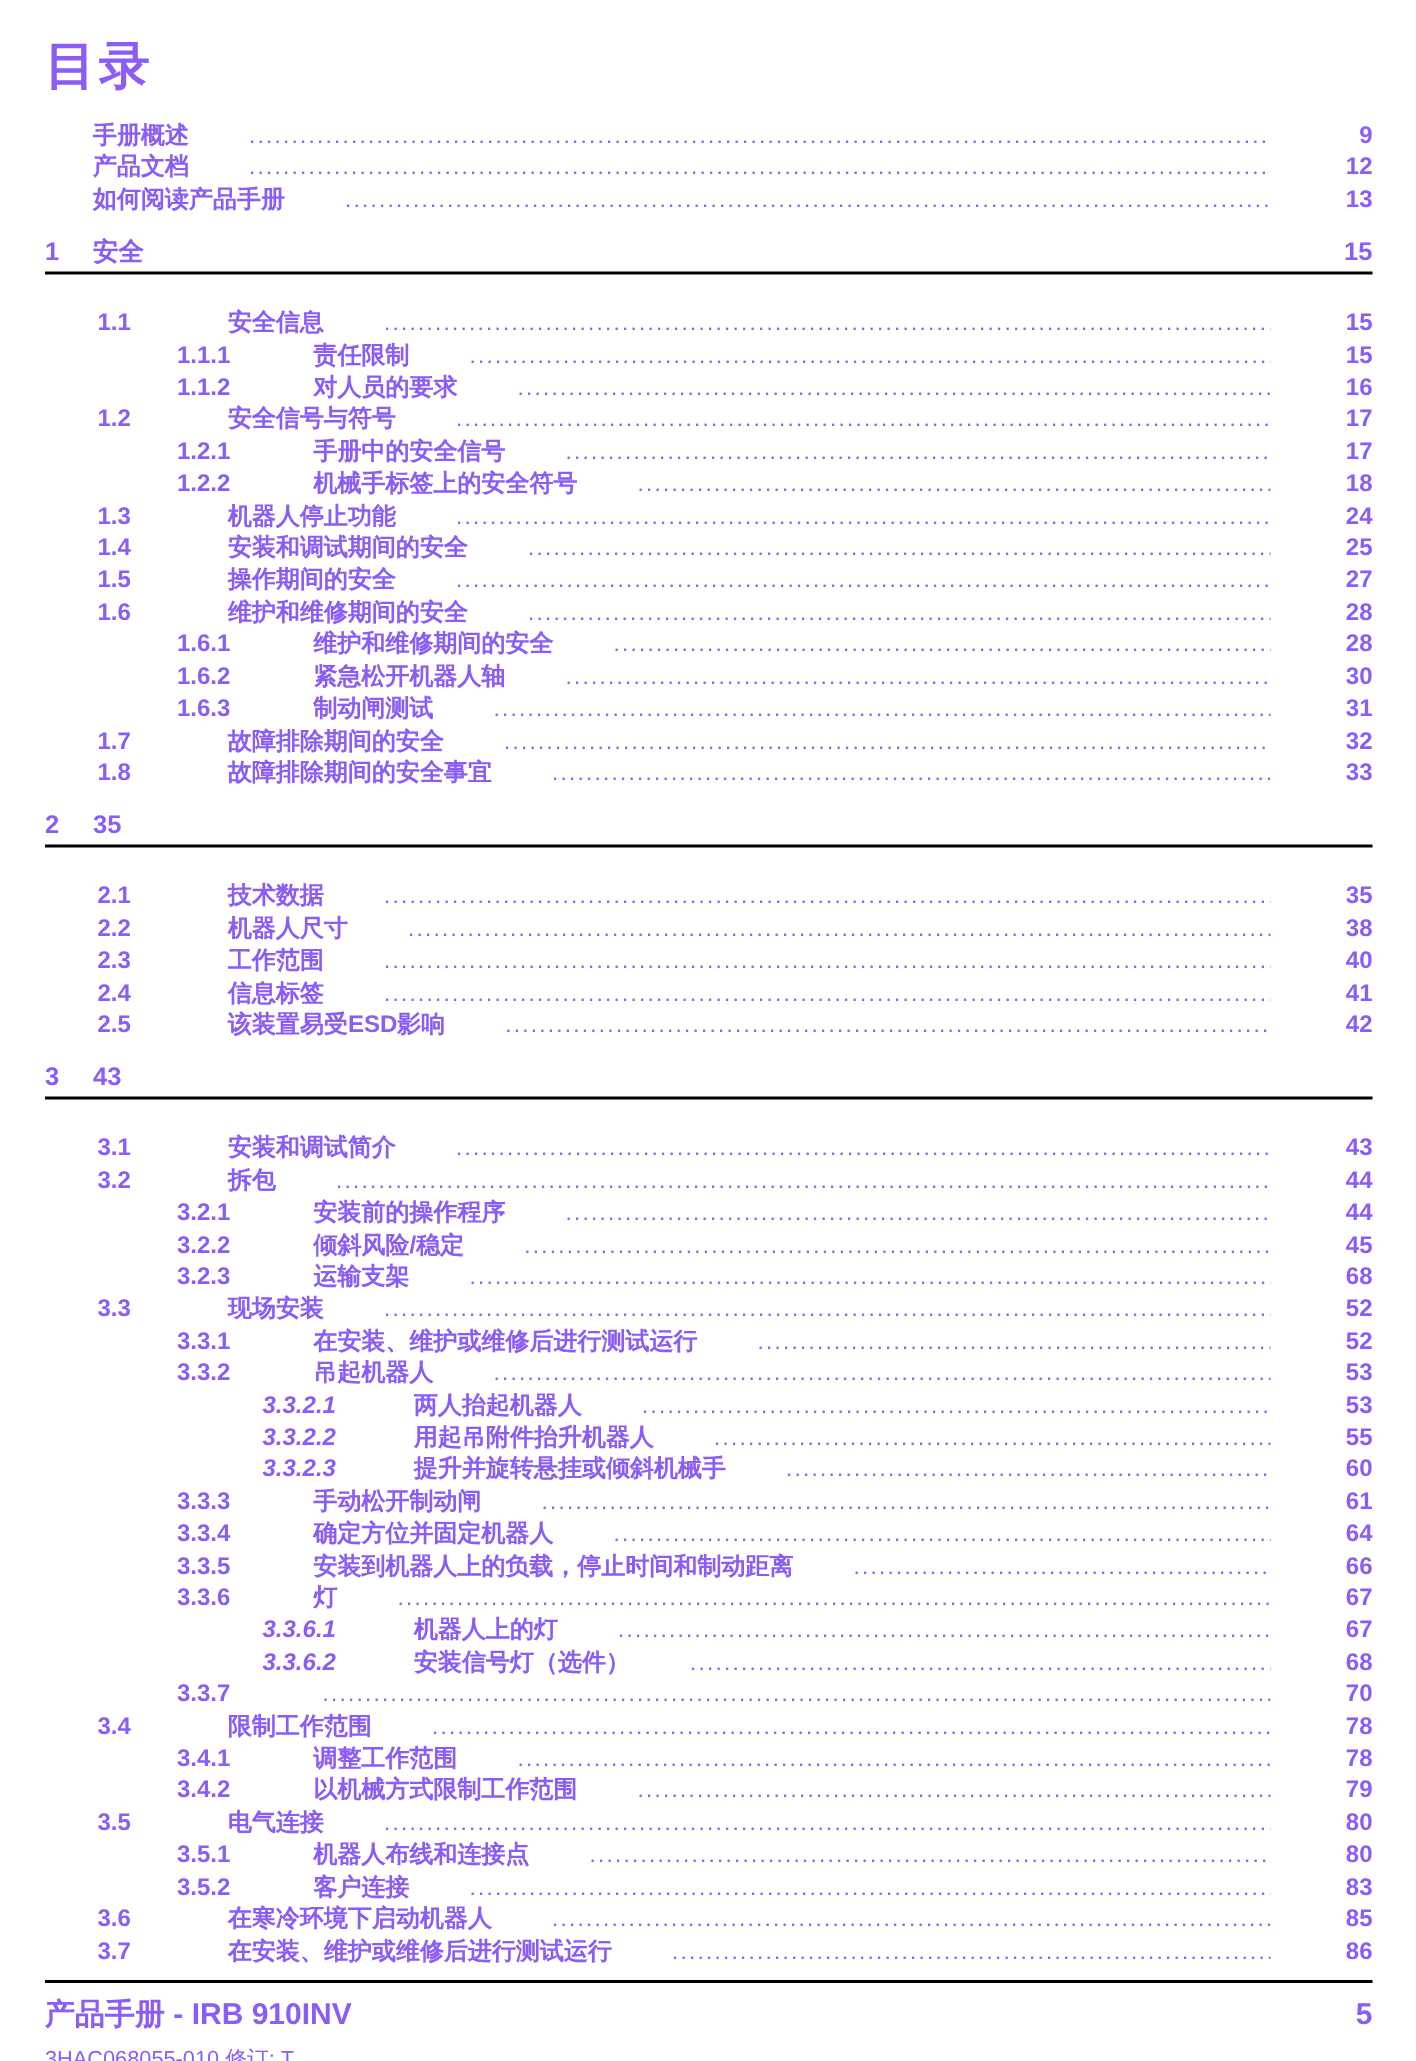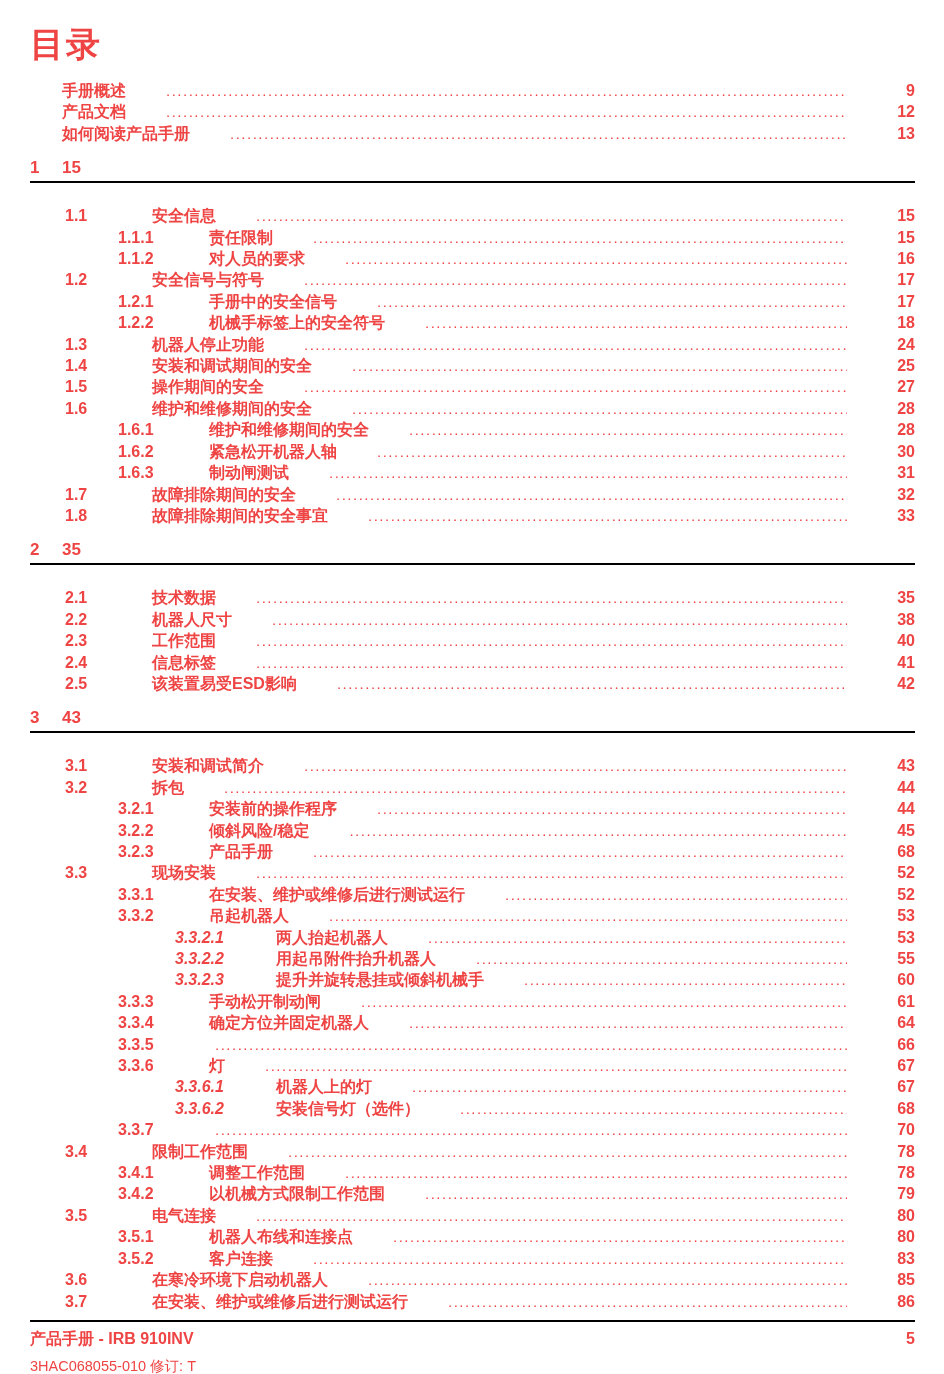--- a/index.html
+++ b/index.html
@@ -3,21 +3,21 @@
 <meta charset="utf-8">
 <style>
   * { margin: 0; padding: 0; box-sizing: border-box; }
   html, body { background: #e8e8e8; }
   body { font-family: "Liberation Sans", "DejaVu Sans", sans-serif; }
   .page {
     position: relative;
     width: 944px;
     height: 1374px;
     background: #ffffff;
-    color: #ef4444;
+    color: #8b5cf6;
     padding: 26px 29px 0 30px;
     overflow: hidden;
   }
   .doc-title {
     font-size: 34px;
     line-height: 36px;
     font-weight: 700;
     letter-spacing: 2px;
     margin: 0 0 18px 0;
   }
@@ -74,21 +74,21 @@
     left: 30px;
     right: 29px;
     top: 1320px;
   }
   .footer-rule { border-top: 2px solid #000; }
   .footer-row1 {
     display: flex;
     justify-content: space-between;
     align-items: baseline;
     margin-top: 7px;
-    font-size: 16px;
+    font-size: 20px;
     font-weight: 700;
   }
   .footer-row2 {
     margin-top: 7px;
     font-size: 14.5px;
     font-weight: 400;
   }
 </style>
 </head>
 <body>
@@ -110,20 +110,21 @@
       <div class="row fm">
         <span class="title">如何阅读产品手册</span>
         <span class="leader">............................................................................................................................................................................................................................................................................................................</span>
         <span class="pg">13</span>
       </div>
     </div>
 
   <div id="chapters">
       <div class="chapter-heading">
         <span class="num">1</span>
+        <span class="title">安全</span>
         <span class="pg">15</span>
       </div>
       <div class="chapter-entries">
         <div class="row lvl2">
           <span class="num">1.1</span>
           <span class="title">安全信息</span>
           <span class="leader">............................................................................................................................................................................................................................................................................................................</span>
           <span class="pg">15</span>
         </div>
         <div class="row lvl3">
@@ -271,21 +272,21 @@
           <span class="pg">44</span>
         </div>
         <div class="row lvl3">
           <span class="num">3.2.2</span>
           <span class="title">倾斜风险/稳定</span>
           <span class="leader">............................................................................................................................................................................................................................................................................................................</span>
           <span class="pg">45</span>
         </div>
         <div class="row lvl3">
           <span class="num">3.2.3</span>
-          <span class="title">产品手册</span>
+          <span class="title">运输支架</span>
           <span class="leader">............................................................................................................................................................................................................................................................................................................</span>
           <span class="pg">68</span>
         </div>
         <div class="row lvl2">
           <span class="num">3.3</span>
           <span class="title">现场安装</span>
           <span class="leader">............................................................................................................................................................................................................................................................................................................</span>
           <span class="pg">52</span>
         </div>
         <div class="row lvl3">
@@ -325,20 +326,21 @@
           <span class="pg">61</span>
         </div>
         <div class="row lvl3">
           <span class="num">3.3.4</span>
           <span class="title">确定方位并固定机器人</span>
           <span class="leader">............................................................................................................................................................................................................................................................................................................</span>
           <span class="pg">64</span>
         </div>
         <div class="row lvl3">
           <span class="num">3.3.5</span>
+          <span class="title">安装到机器人上的负载，停止时间和制动距离</span>
           <span class="leader">............................................................................................................................................................................................................................................................................................................</span>
           <span class="pg">66</span>
         </div>
         <div class="row lvl3">
           <span class="num">3.3.6</span>
           <span class="title">灯</span>
           <span class="leader">............................................................................................................................................................................................................................................................................................................</span>
           <span class="pg">67</span>
         </div>
         <div class="row lvl4">

